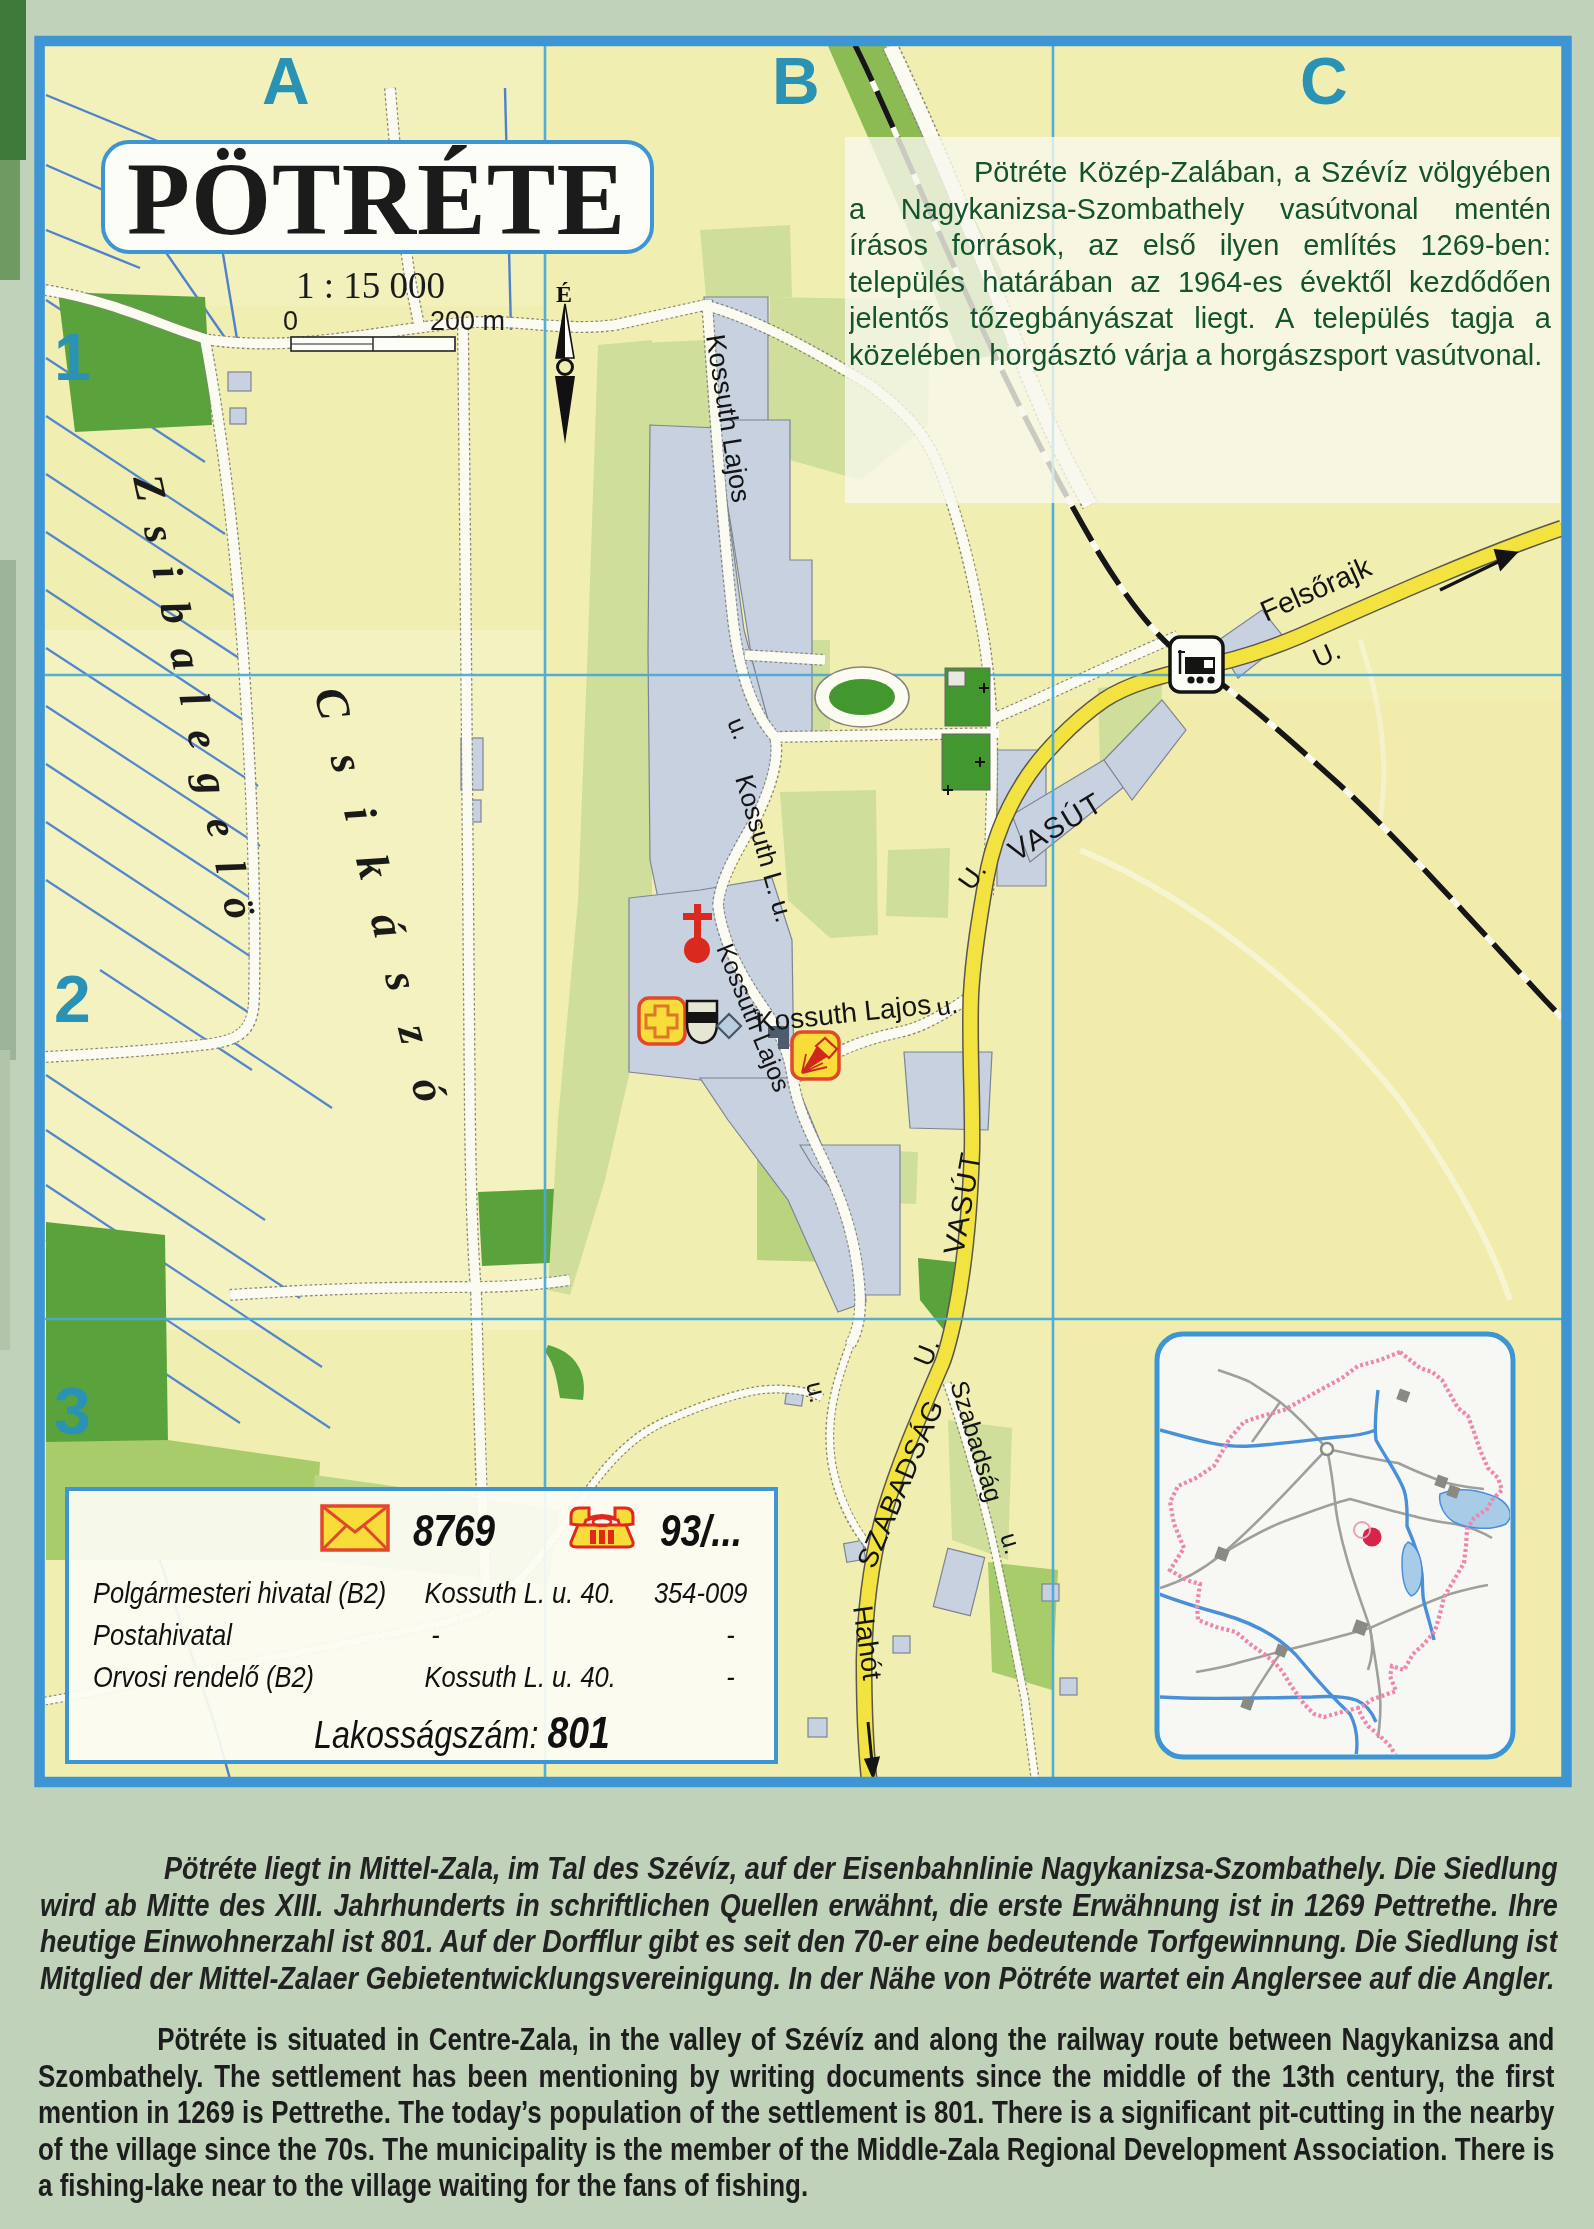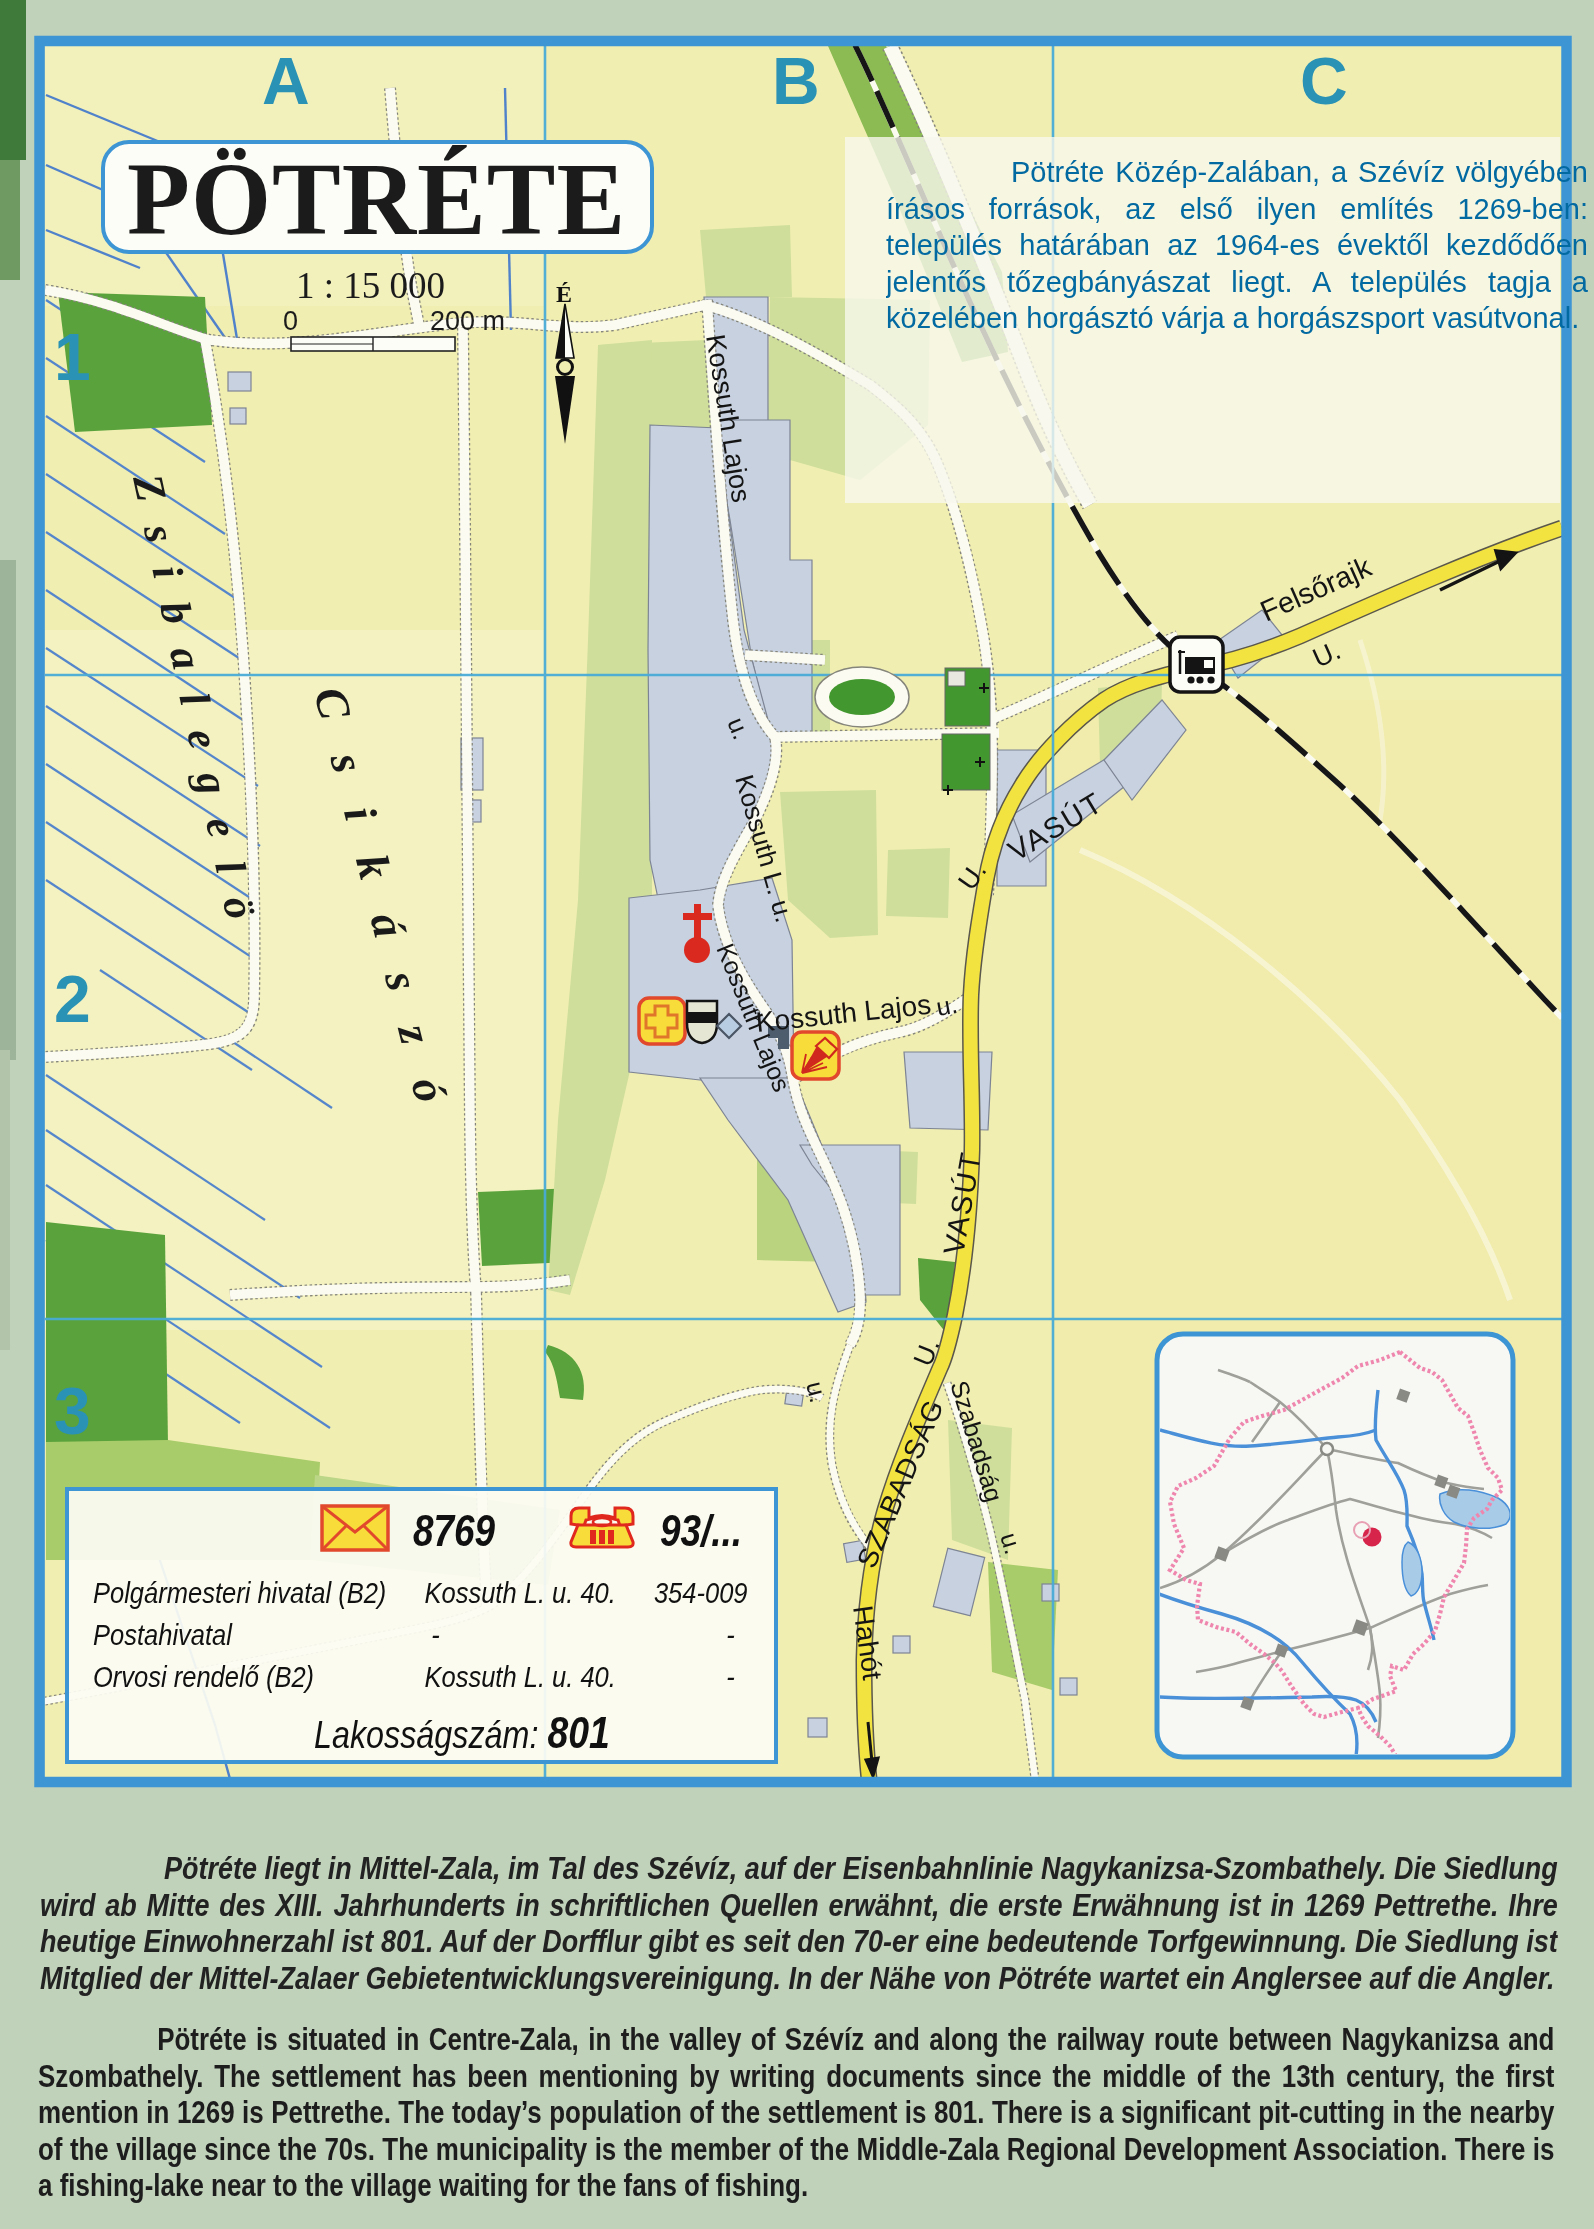--- a/index.html
+++ b/index.html
@@ -1,19 +1,19 @@
 <!DOCTYPE html>
 <html><head>
 <meta charset="utf-8">
 <style>
 html,body{margin:0;padding:0;}
 .page{position:relative;width:1594px;height:2229px;background:#c1d2ba;overflow:hidden;font-family:"Liberation Sans",sans-serif;}
 .page svg{position:absolute;left:0;top:0;}
 .hubox{position:absolute;left:845px;top:137px;width:715px;height:366px;background:rgba(248,248,236,0.8);}
-.hutext{position:absolute;left:886px;top:154px;width:702px;font-size:29px;line-height:36.6px;color:#0369a1;}
+.hutext{position:absolute;left:849px;top:154px;width:702px;font-size:29px;line-height:36.6px;color:#14532d;}
 .jl{text-align:justify;text-align-last:justify;white-space:normal;height:36.6px;overflow:hidden;}
 .jl.last{text-align-last:left;}
 .infobox{position:absolute;left:65px;top:1487px;width:705px;height:269px;background:rgba(252,252,243,0.93);border:4px solid #3e95d4;}
 .ger{position:absolute;left:40px;top:1850px;width:1715px;font-size:30.5px;line-height:37.6px;color:#222;font-style:italic;font-weight:bold;transform:scaleX(0.885);transform-origin:left top;}
 .eng{position:absolute;left:38px;top:2021px;width:1782px;font-size:30.5px;line-height:37.6px;color:#1d1d1d;font-weight:bold;transform:scaleX(0.851);transform-origin:left top;}
 .ind{text-indent:140px;}
 </style>
 </head>
 <body>
 <div class="page">
@@ -405,20 +405,21 @@
 </g>
 </g>
 </g>
 
 <rect x="39.5" y="41" width="1527" height="1741" fill="none" stroke="#3e95d4" stroke-width="10.5"></rect>
 </svg>
 
 <div class="hubox"></div>
 <div class="hutext">
 <div class="jl" style="text-indent:125px;">Pötréte Közép-Zalában, a Szévíz völgyében</div>
+<div class="jl">a Nagykanizsa-Szombathely vasútvonal mentén</div>
 <div class="jl">írásos források, az első ilyen említés 1269-ben:</div>
 <div class="jl">település határában az 1964-es évektől kezdődően</div>
 <div class="jl">jelentős tőzegbányászat liegt. A település tagja a</div>
 <div class="jl last">közelében horgásztó várja a horgászsport vasútvonal.</div>
 </div>
 
 <div class="infobox"></div>
 
 <svg style="position:absolute;left:320px;top:1504px;" width="70" height="48" viewBox="0 0 70 48">
 <rect x="2" y="2" width="66" height="44" fill="#f7dc3a" stroke="#e1482c" stroke-width="3.5"></rect>

